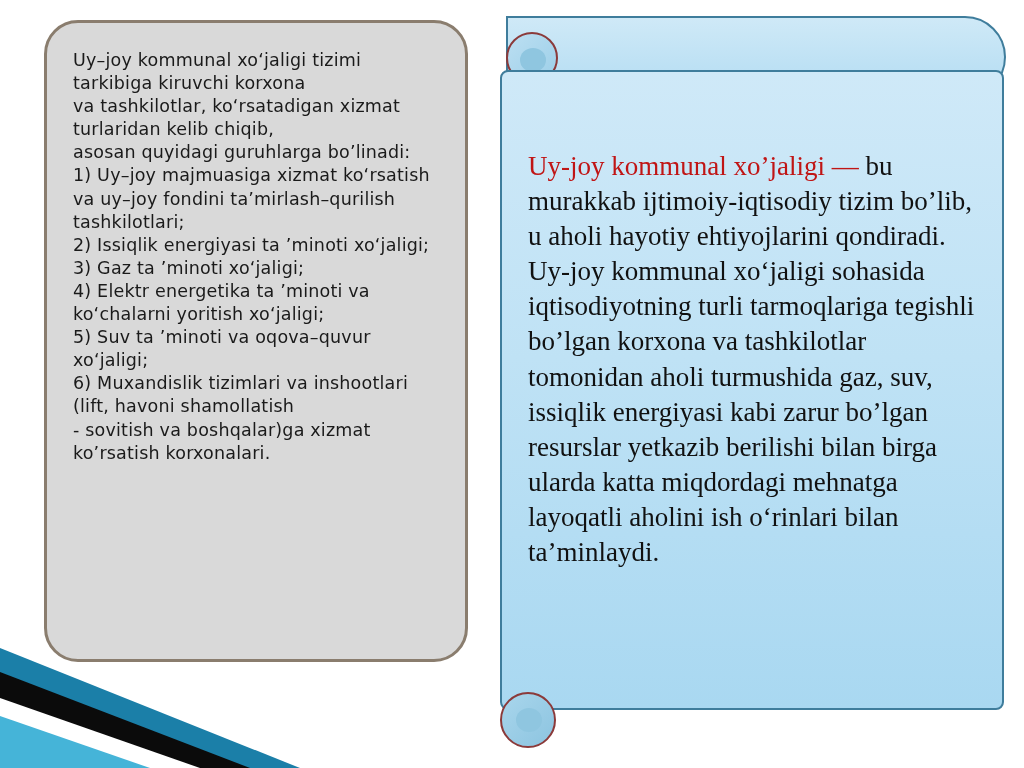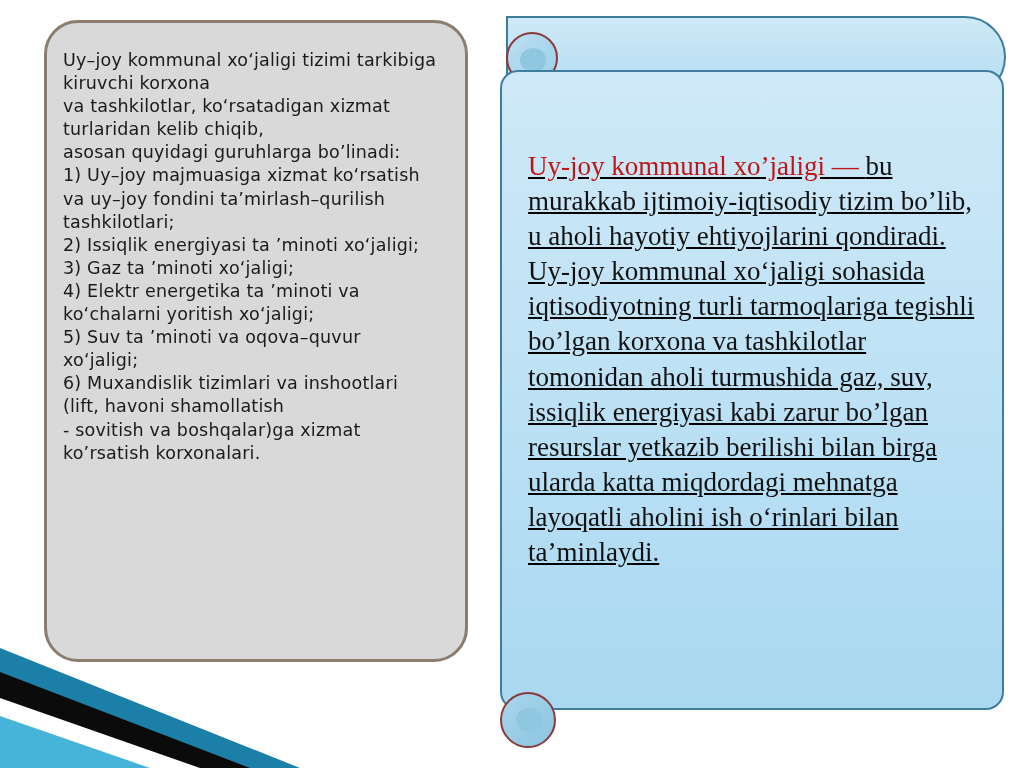--- a/index.html
+++ b/index.html
@@ -53,21 +53,21 @@
   .left-panel {
     position: absolute;
     left: 44px;
     top: 20px;
     width: 424px;
     height: 642px;
     background: #d9d9d9;
     border: 3px solid #8a7d6e;
     border-radius: 34px;
     box-sizing: border-box;
-    padding: 26px 26px 18px 16px;
+    padding: 26px 26px 18px 26px;
   }
   .left-text {
     font-family: "DejaVu Sans", sans-serif;
     font-size: 17.5px;
     line-height: 1.32;
     color: #1a1a1a;
     letter-spacing: 0.2px;
     white-space: pre-wrap;
   }
 
@@ -113,24 +113,23 @@
     border-radius: 50%;
   }
   .scroll-body {
     position: absolute;
     left: 60px;
     top: 54px;
     width: 504px;
     height: 640px;
     background: linear-gradient(180deg, #cfe9f8 0%, #bfe2f5 45%, #a9d8f1 100%);
     border: 2px solid #3f7d9c;
-    border-radius: 18px;
+    border-radius: 8px;
     box-sizing: border-box;
     padding: 50px 24px 18px 26px;
-    text-decoration: underline;
   }
   .scroll-bottom-curl {
     position: absolute;
     left: 60px;
     bottom: 8px;
     width: 56px;
     height: 56px;
     border: 2px solid #8b3a3a;
     border-radius: 50%;
     background: linear-gradient(135deg, #a9d6ec, #8cc4e0);

